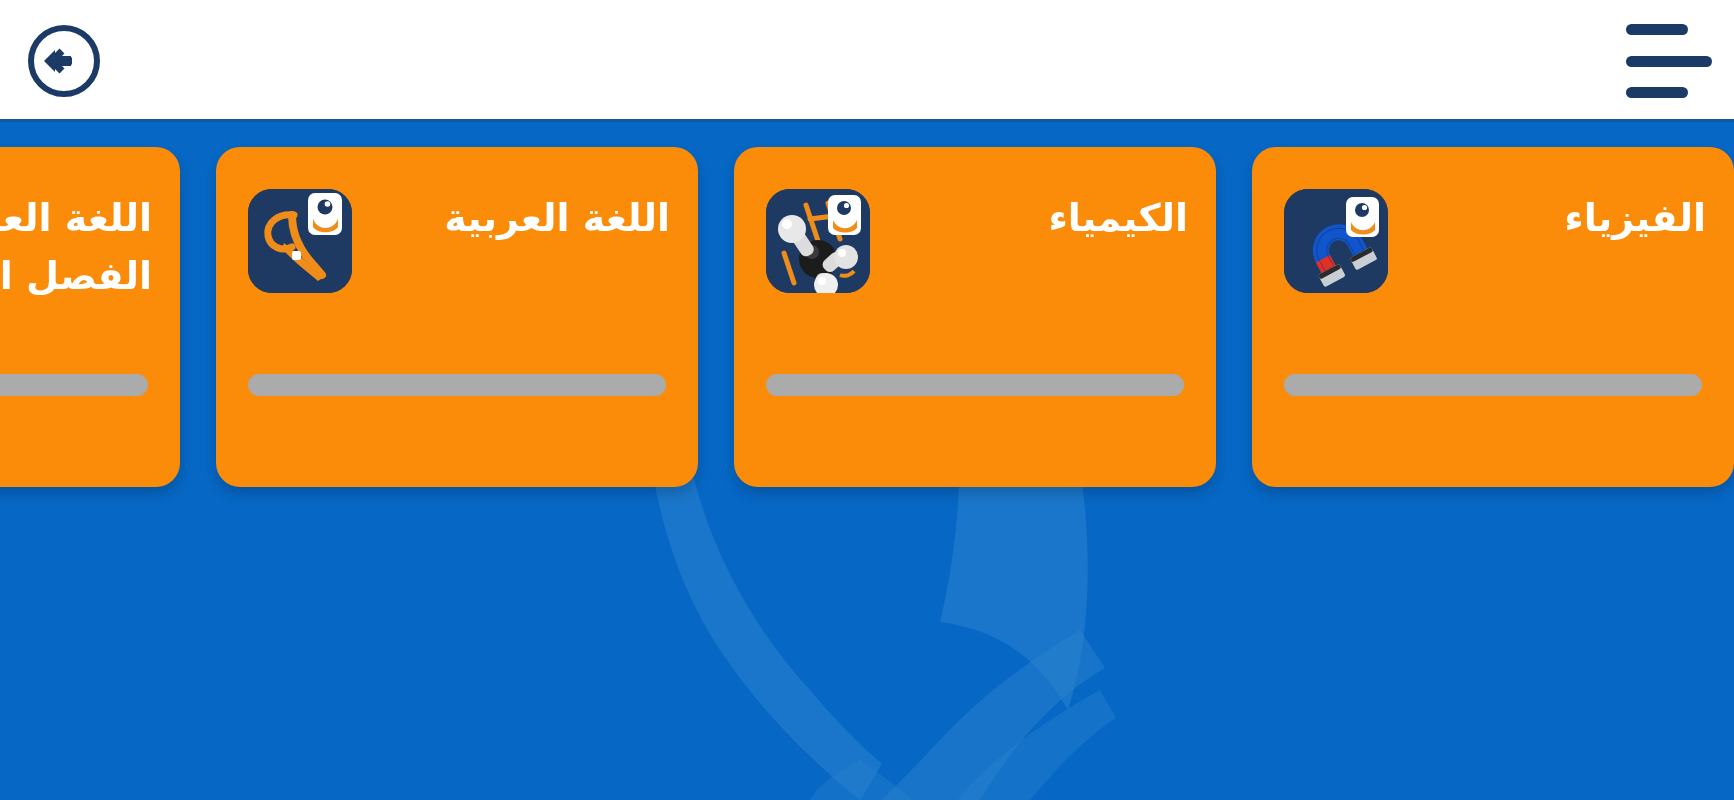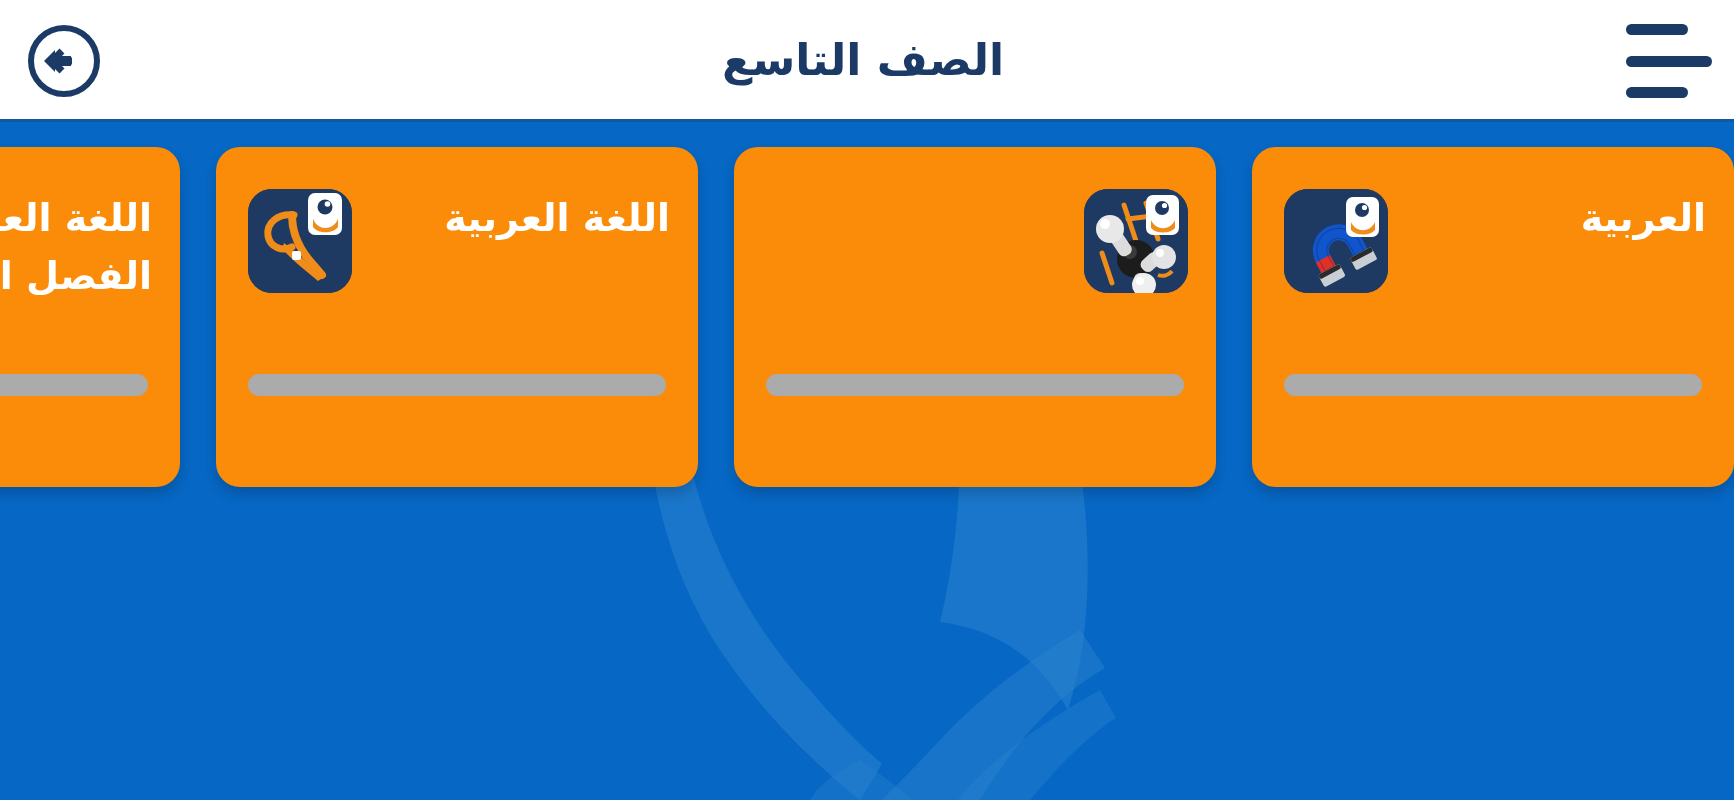--- a/index.html
+++ b/index.html
@@ -222,38 +222,37 @@
     <span>
       <svg width="78" height="78" viewBox="0 0 78 78" xmlns="http://www.w3.org/2000/svg">
         <circle cx="39" cy="39" r="33" fill="none" stroke="#1b3a66" stroke-width="6"></circle>
         <path d="M47 39 L29 39 M37 29 L27 39 L37 49" fill="none" stroke="#1b3a66" stroke-width="7" stroke-linecap="butt" stroke-linejoin="miter"></path>
         <path d="M46 34 L46 44 L30 44 L30 34 Z" fill="#1b3a66"></path>
         <path d="M30 28 L30 50 L19 39 Z" fill="#1b3a66"></path>
       </svg>
     </span>
   </button>
 
-  <h1 class="header-title">الصف التاسع</h1>
 
   <button class="menu-button">
     <span class="menu-bar b1"></span>
     <span class="menu-bar b2"></span>
     <span class="menu-bar b3"></span>
   </button>
 
 </header>
 <div class="header-divider"></div>
 
 <main class="card-rail">
   <div class="card-strip">
 
     <article class="subject-card">
       <div class="card-top">
         <div class="card-text">
-          <div class="card-title">العربية</div>
+          <div class="card-title">الفيزياء</div>
           <div class="card-subtitle"></div>
         </div>
         <div class="card-icon">
           <svg viewBox="0 0 104 104" xmlns="http://www.w3.org/2000/svg">
             <rect width="104" height="104" fill="#1e3a63"></rect>
             <g transform="rotate(-28 52 56)">
               <path d="M26 62 A26 26 0 0 1 78 62 L78 78 L62 78 L62 62 A10 10 0 0 0 42 62 L42 78 L26 78 Z" fill="#1155cc"></path>
               <path d="M26 62 L26 86 L42 86 L42 62 Z" fill="#e03028"></path>
               <path d="M30 62 A22 22 0 0 1 74 62 L74 74 L64 74 L64 62 A12 12 0 0 0 40 62 L40 74 L30 74 Z" fill="none" stroke="#0a2a55" stroke-width="1" opacity="0.4"></path>
               <rect x="22" y="74" width="24" height="14" rx="2" fill="#c9ced4"></rect>
@@ -268,20 +267,24 @@
               <path d="M5 25 C10 36 24 36 29 25 L29 33 C24 39 10 39 5 33 Z" fill="#f08c19"></path>
             </g>
           </svg>
         </div>
       </div>
       <div class="card-progress"></div>
     </article>
 
     <article class="subject-card">
       <div class="card-top">
+        <div class="card-text">
+          <div class="card-title">الكيمياء</div>
+          <div class="card-subtitle"></div>
+        </div>
         <div class="card-icon">
           <svg viewBox="0 0 104 104" xmlns="http://www.w3.org/2000/svg">
             <rect width="104" height="104" fill="#1e3a63"></rect>
 
             <g stroke="#f08c19" stroke-width="5" fill="none" stroke-linecap="round">
               <path d="M40 16 L52 52"></path>
               <path d="M62 14 L74 50"></path>
               <path d="M44 30 L68 27"></path>
               <path d="M18 64 L28 94"></path>
             </g>

